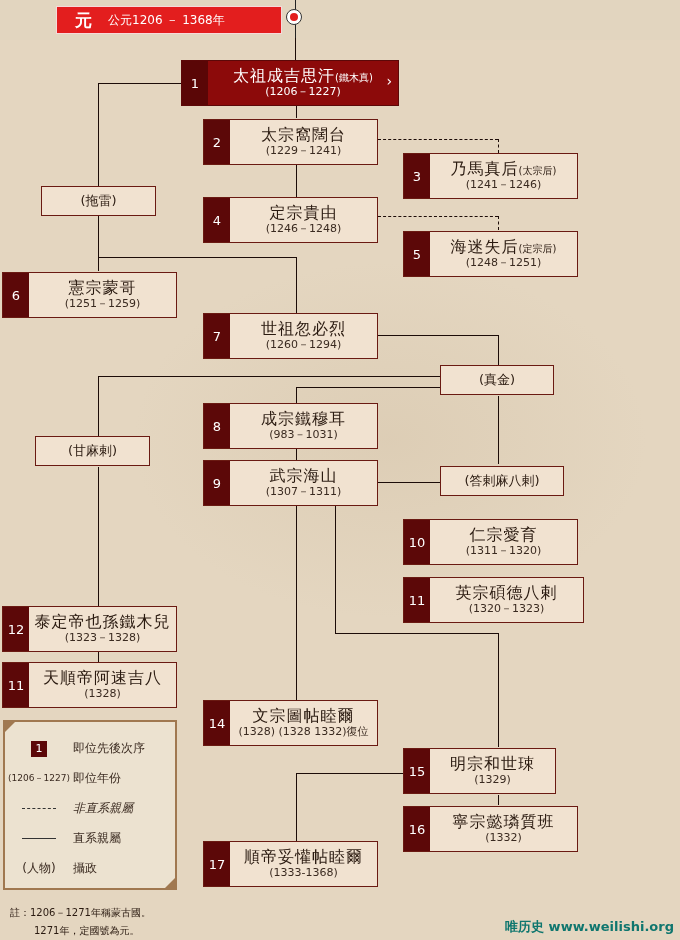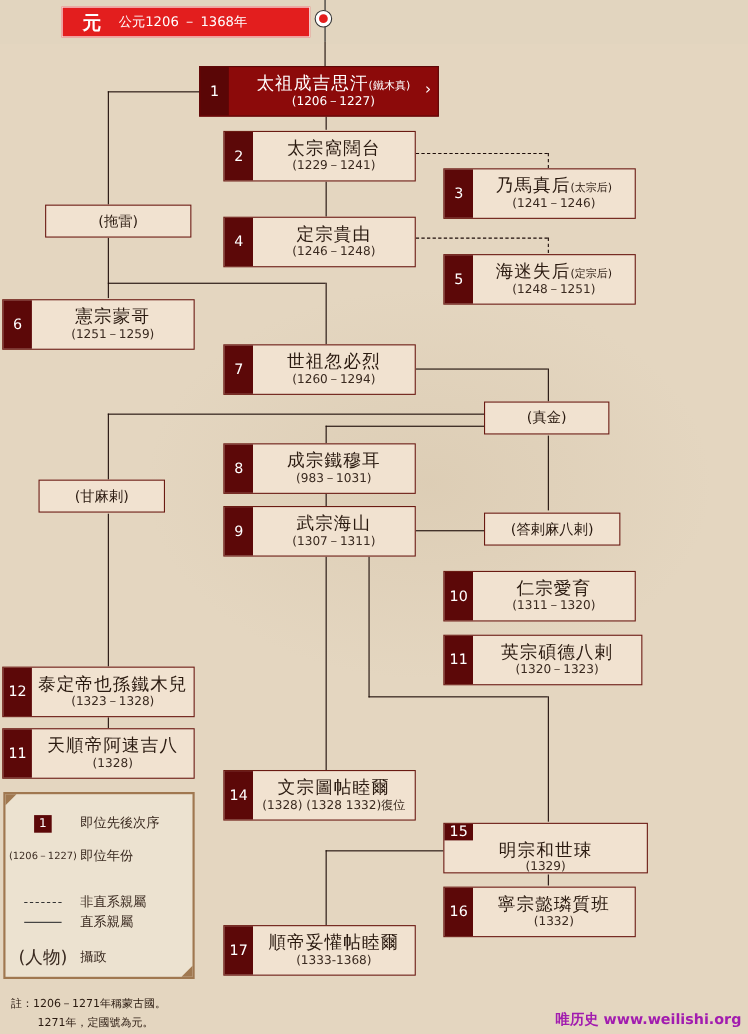--- a/index.html
+++ b/index.html
@@ -74,21 +74,21 @@
   .legend .row { position:absolute; left:0; width:170px; display:flex; align-items:center; font-size:12px; color:#3a2a20; }
   .legend .key { width:68px; display:flex; justify-content:center; font-size:9px; }
   .legend .swatch { width:16px; height:16px; background:#5c0808; color:#fff; font-size:11px; display:flex; align-items:center; justify-content:center; }
   .legend .dash { width:34px; border-top:1px dashed #333; }
   .legend .solid { width:34px; border-top:1px solid #333; }
   .legend .lab { margin-left:0; }
   .legend .tri-tl { position:absolute; left:0; top:0; width:0; height:0; border-top:10px solid #a07850; border-right:10px solid transparent; }
   .legend .tri-br { position:absolute; right:0; bottom:0; width:0; height:0; border-bottom:10px solid #a07850; border-left:10px solid transparent; }
 
   .note { position:absolute; left:10px; top:904px; font-size:10px; color:#2a1a10; line-height:18px; }
-  .watermark { position:absolute; right:6px; top:918px; font-size:13px; font-weight:bold; color:#a21caf; }
+  .watermark { position:absolute; right:6px; top:918px; font-size:13px; font-weight:bold; color:#0f766e; }
 </style>
 </head>
 <body>
 
 <div class="bg-top"></div>
 <div class="bg-swirl"></div>
 
 <div class="timeline-line"></div>
 <div class="timeline-dot"></div>
 <div class="title-bar">
@@ -120,21 +120,21 @@
 <div class="line v" style="left:98px;top:467px;height:139px;"></div>
 <div class="line v" style="left:98px;top:652px;height:10px;"></div>
 <div class="line v" style="left:296px;top:506px;height:194px;"></div>
 <div class="line v" style="left:335px;top:506px;height:128px;"></div>
 <div class="line h" style="left:335px;top:633px;width:163px;"></div>
 <div class="line v" style="left:498px;top:633px;height:114px;"></div>
 <div class="line h" style="left:296px;top:773px;width:108px;"></div>
 <div class="line v" style="left:296px;top:773px;height:68px;"></div>
 <div class="line v" style="left:498px;top:795px;height:10px;"></div>
 
-<div class="regent" style="left:41px;top:186px;width:133px;">(拖雷)</div>
+<div class="regent" style="left:41px;top:186px;width:115px;">(拖雷)</div>
 <div class="regent" style="left:440px;top:365px;width:114px;">(真金)</div>
 <div class="regent" style="left:35px;top:436px;width:115px;">(甘麻剌)</div>
 <div class="regent" style="left:440px;top:466px;width:124px;">(答剌麻八剌)</div>
 
 <div class="node primary" style="left:181px;top:60px;width:218px;">
   <div class="num">1</div>
   <div class="body">
     <div class="name"><span>太祖成吉思汗</span><small>(鐵木真)</small></div>
     <div class="years">(1206－1227)</div>
   </div>
@@ -238,21 +238,21 @@
 </div>
 
 <div class="node" style="left:203px;top:700px;width:175px;">
   <div class="num">14</div>
   <div class="body">
       <div class="name">文宗圖帖睦爾</div>
       <div class="years">(1328) (1328 1332)復位</div>
     </div>
 </div>
 
-<div class="node" style="left:403px;top:748px;width:186px;flex-direction:column;">
+<div class="node" style="left:403px;top:748px;width:153px;">
   <div class="num">15</div>
   <div class="body">
       <div class="name">明宗和世㻋</div>
       <div class="years">(1329)</div>
     </div>
 </div>
 
 <div class="node" style="left:403px;top:806px;width:175px;">
   <div class="num">16</div>
   <div class="body">
@@ -275,34 +275,34 @@
   <div class="row" style="top:18px;">
     <div class="key">
         <div class="swatch">1</div>
       </div>
     <span class="lab">即位先後次序</span>
   </div>
   <div class="row" style="top:48px;">
     <div class="key">(1206－1227)</div>
     <span class="lab">即位年份</span>
   </div>
-  <div class="row" style="top:90px;">
+  <div class="row" style="top:78px;font-style:italic;">
     <div class="key">
         <div class="dash"></div>
       </div>
     <span class="lab">非直系親屬</span>
   </div>
   <div class="row" style="top:108px;">
     <div class="key">
         <div class="solid"></div>
       </div>
     <span class="lab">直系親屬</span>
   </div>
   <div class="row" style="top:138px;">
-    <div class="key" style="font-size:16px;">(人物)</div>
+    <div class="key" style="font-size:12px;">(人物)</div>
     <span class="lab">攝政</span>
   </div>
 </div>
 
 <div class="note">
   <div>註：1206－1271年稱蒙古國。</div>
   <div style="padding-left:24px;">1271年，定國號為元。</div>
 </div>
 
 <div class="watermark">唯历史 www.weilishi.org</div>

